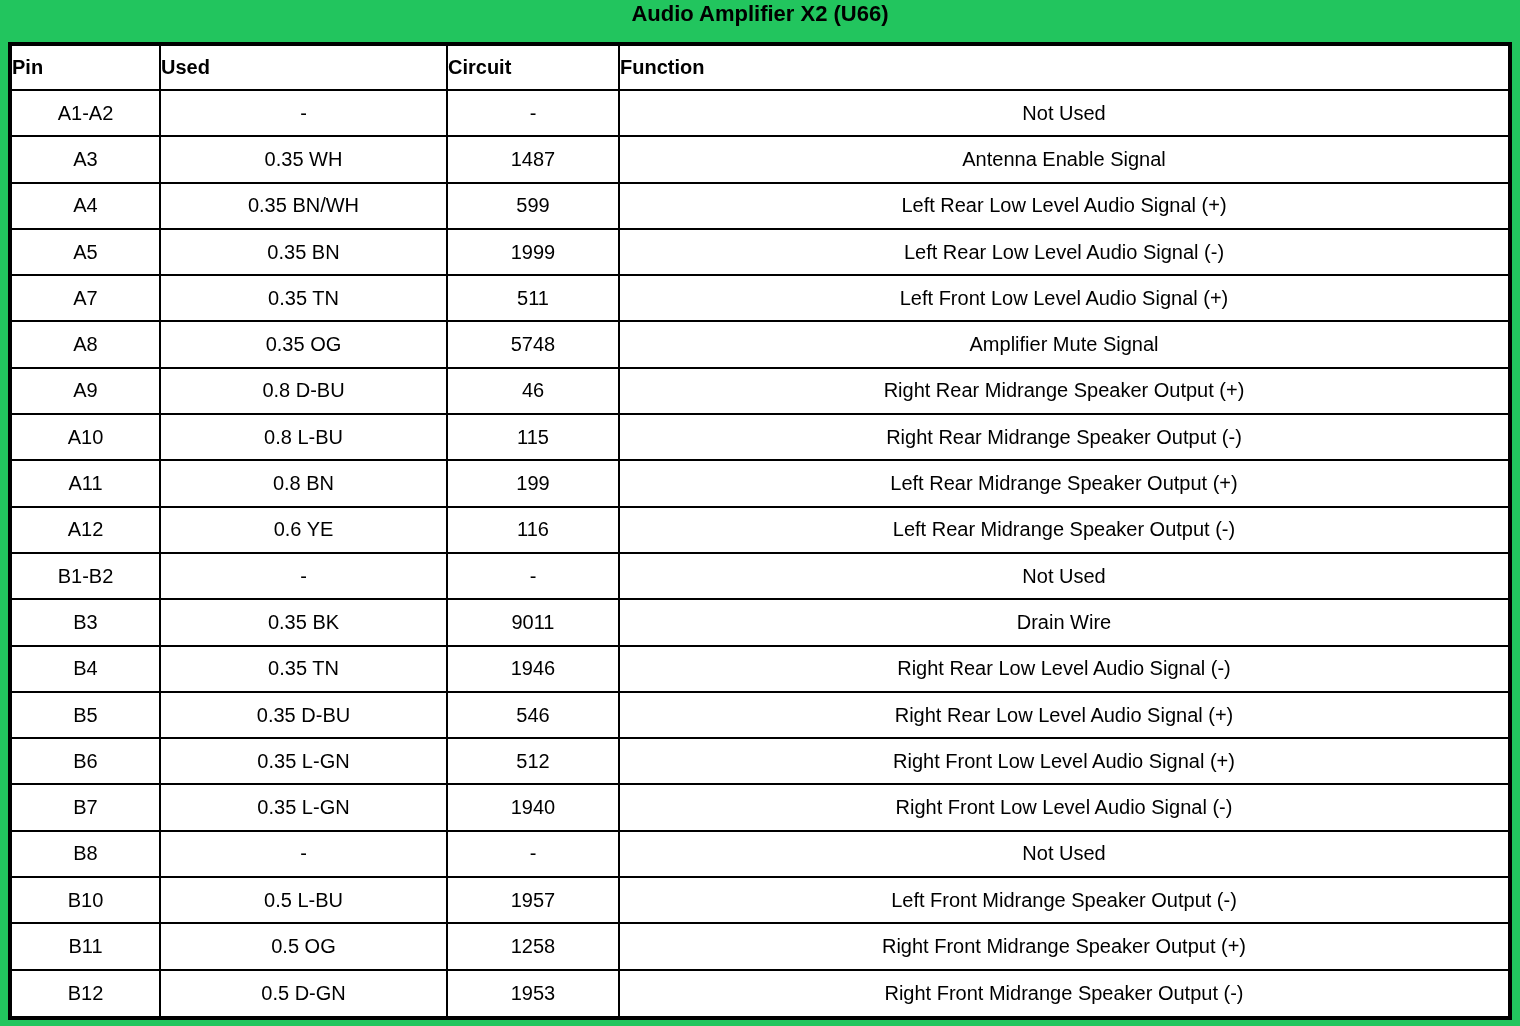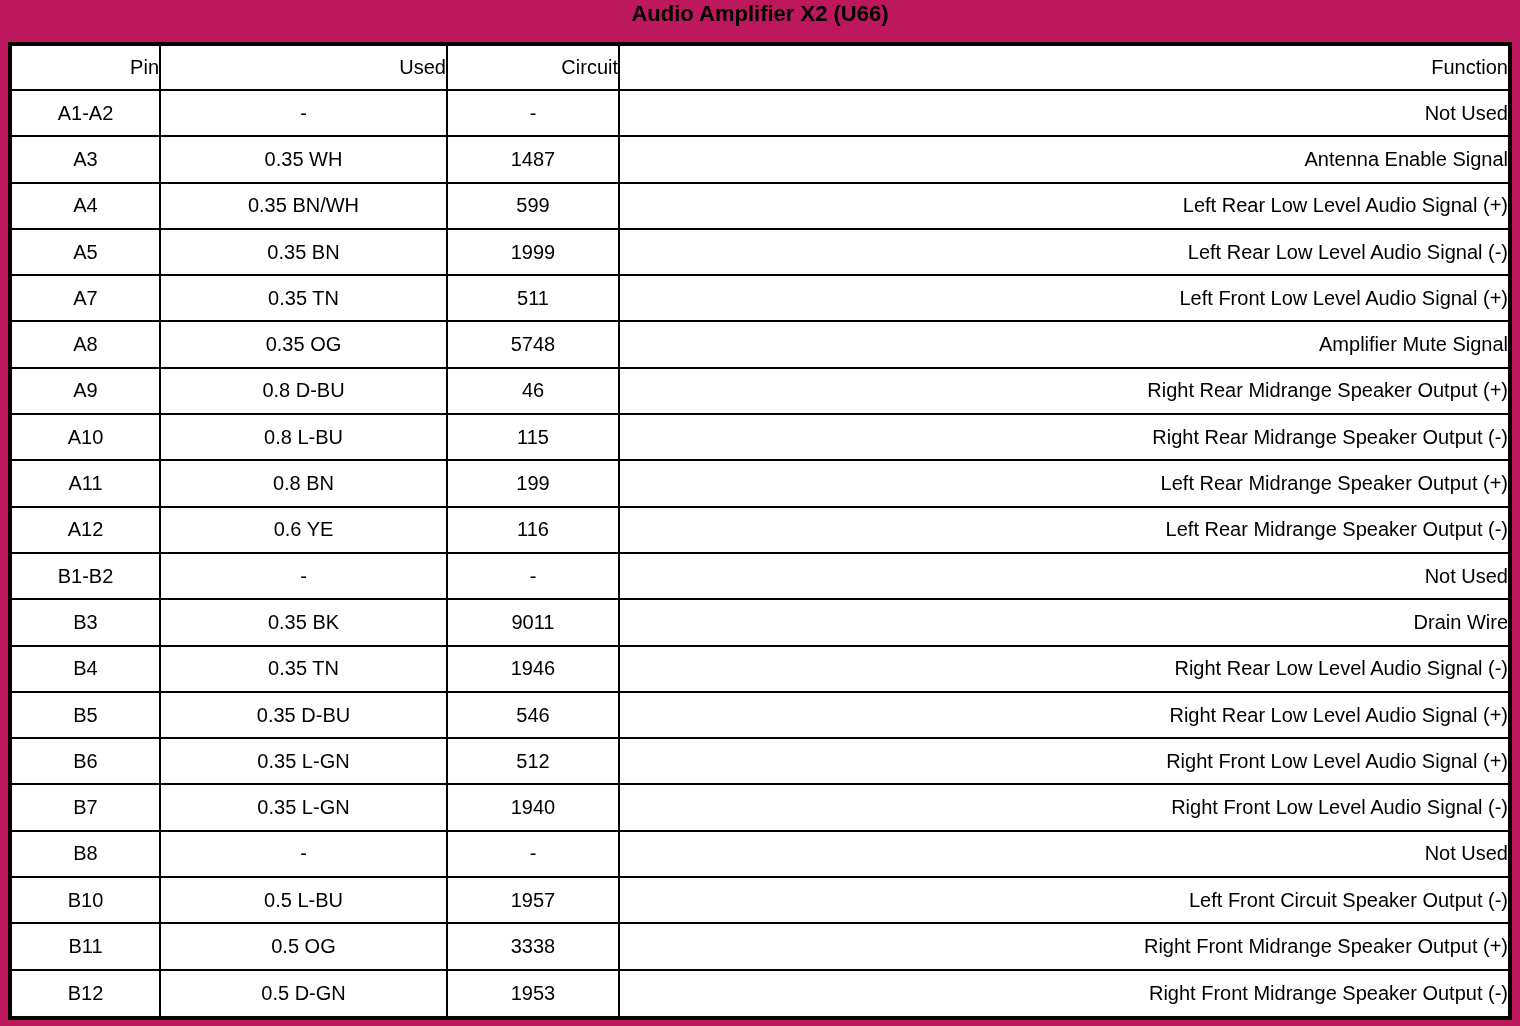--- a/index.html
+++ b/index.html
@@ -9,21 +9,21 @@
     width: 1520px;
     height: 1026px;
     font-family: "Liberation Sans", sans-serif;
     color: #000000;
     -webkit-font-smoothing: none;
   }
   .page {
     position: relative;
     width: 1520px;
     height: 1026px;
-    background: #be185d;
+    background: #22c55e;
     overflow: hidden;
   }
   .doc-title {
     position: absolute;
     top: 1px;
     left: 0;
     width: 100%;
     text-align: center;
     font-size: 22px;
     font-weight: bold;
@@ -46,28 +46,28 @@
     font-size: 20px;
     vertical-align: middle;
     padding: 0;
     overflow: hidden;
     white-space: nowrap;
   }
   table.pinout thead tr {
     height: 46px;
   }
   table.pinout th {
-    font-weight: normal;
-    text-align: right;
+    font-weight: bold;
+    text-align: left;
   }
   td.col-pin, td.col-wire, td.col-circuit {
     text-align: center;
   }
   td.col-function {
-    text-align: right;
+    text-align: center;
     padding-left: 8px;
   }
 </style>
 </head>
 <body>
 
 <div class="page">
   <div class="doc-title">Audio Amplifier X2 (U66)</div>
 
   <table class="pinout">
@@ -185,26 +185,26 @@
         <tr>
           <td class="col-pin">B8</td>
           <td class="col-wire">-</td>
           <td class="col-circuit">-</td>
           <td class="col-function">Not Used</td>
         </tr>
         <tr>
           <td class="col-pin">B10</td>
           <td class="col-wire">0.5 L-BU</td>
           <td class="col-circuit">1957</td>
-          <td class="col-function">Left Front Circuit Speaker Output (-)</td>
+          <td class="col-function">Left Front Midrange Speaker Output (-)</td>
         </tr>
         <tr>
           <td class="col-pin">B11</td>
           <td class="col-wire">0.5 OG</td>
-          <td class="col-circuit">3338</td>
+          <td class="col-circuit">1258</td>
           <td class="col-function">Right Front Midrange Speaker Output (+)</td>
         </tr>
         <tr>
           <td class="col-pin">B12</td>
           <td class="col-wire">0.5 D-GN</td>
           <td class="col-circuit">1953</td>
           <td class="col-function">Right Front Midrange Speaker Output (-)</td>
         </tr>
       </tbody>
   </table>

